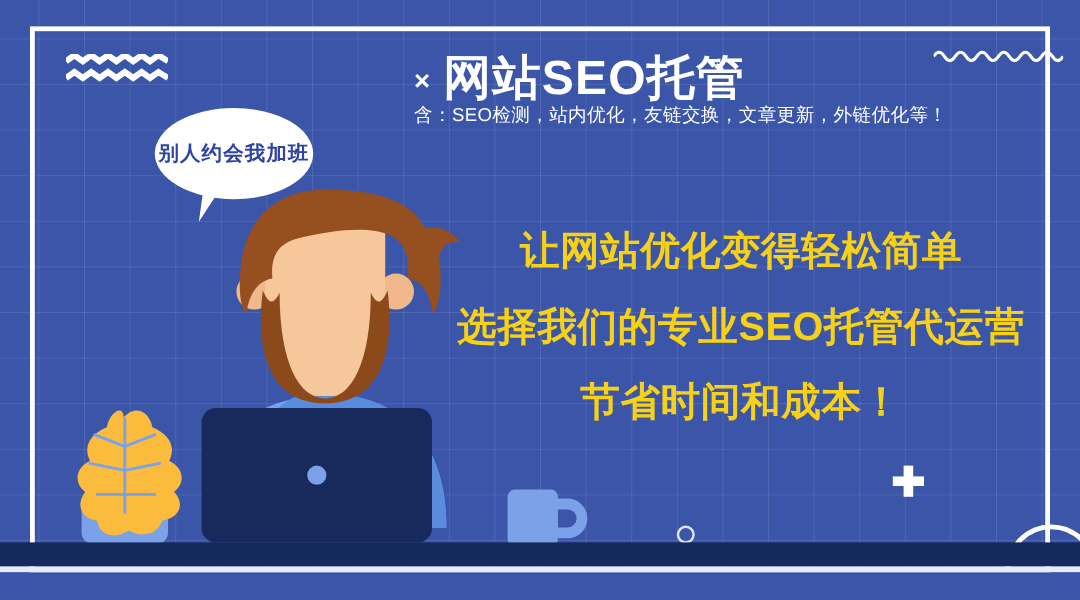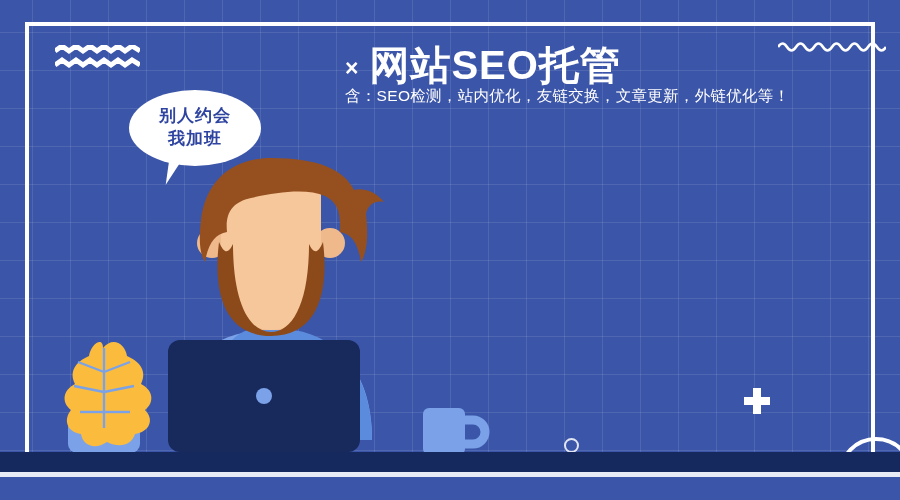--- a/index.html
+++ b/index.html
@@ -66,21 +66,21 @@
   }
   .slogan{
     color:#F7D117;font-size:33px;font-weight:bold;line-height:1;
     margin-bottom:30px;white-space:nowrap;letter-spacing:.5px;
   }
   .slogan:last-child{margin-bottom:0;}
   
   #bubble{
     position:absolute;left:129px;top:90px;width:132px;height:76px;
     background:#FFFFFF;border-radius:50%/50%;
-    display:flex;flex-direction:column;align-items:center;justify-content:center;
+    display:flex;align-items:center;justify-content:center;
   }
   #bubble .line{
     color:#2E44A0;font-size:17px;font-weight:bold;line-height:1.35;letter-spacing:1px;
   }
   #bubble-tail{
     position:absolute;left:168px;top:152px;width:0;height:0;
     border-left:16px solid #FFFFFF;
     border-bottom:34px solid transparent;
     transform:rotate(8deg);
   }
@@ -172,14 +172,19 @@
   <div id="bubble">
     <div class="line">别人约会</div>
     <div class="line">我加班</div>
   </div>
 
   <div id="headline">
     <div id="title"><span class="x">×</span><span>网站SEO托管</span></div>
     <div id="subtitle">含：SEO检测，站内优化，友链交换，文章更新，外链优化等！</div>
   </div>
 
+  <div id="slogans">
+    <div class="slogan">让网站优化变得轻松简单</div>
+    <div class="slogan">选择我们的专业SEO托管代运营</div>
+    <div class="slogan">节省时间和成本！</div>
+  </div>
 
 </div>
 
 </body></html>

